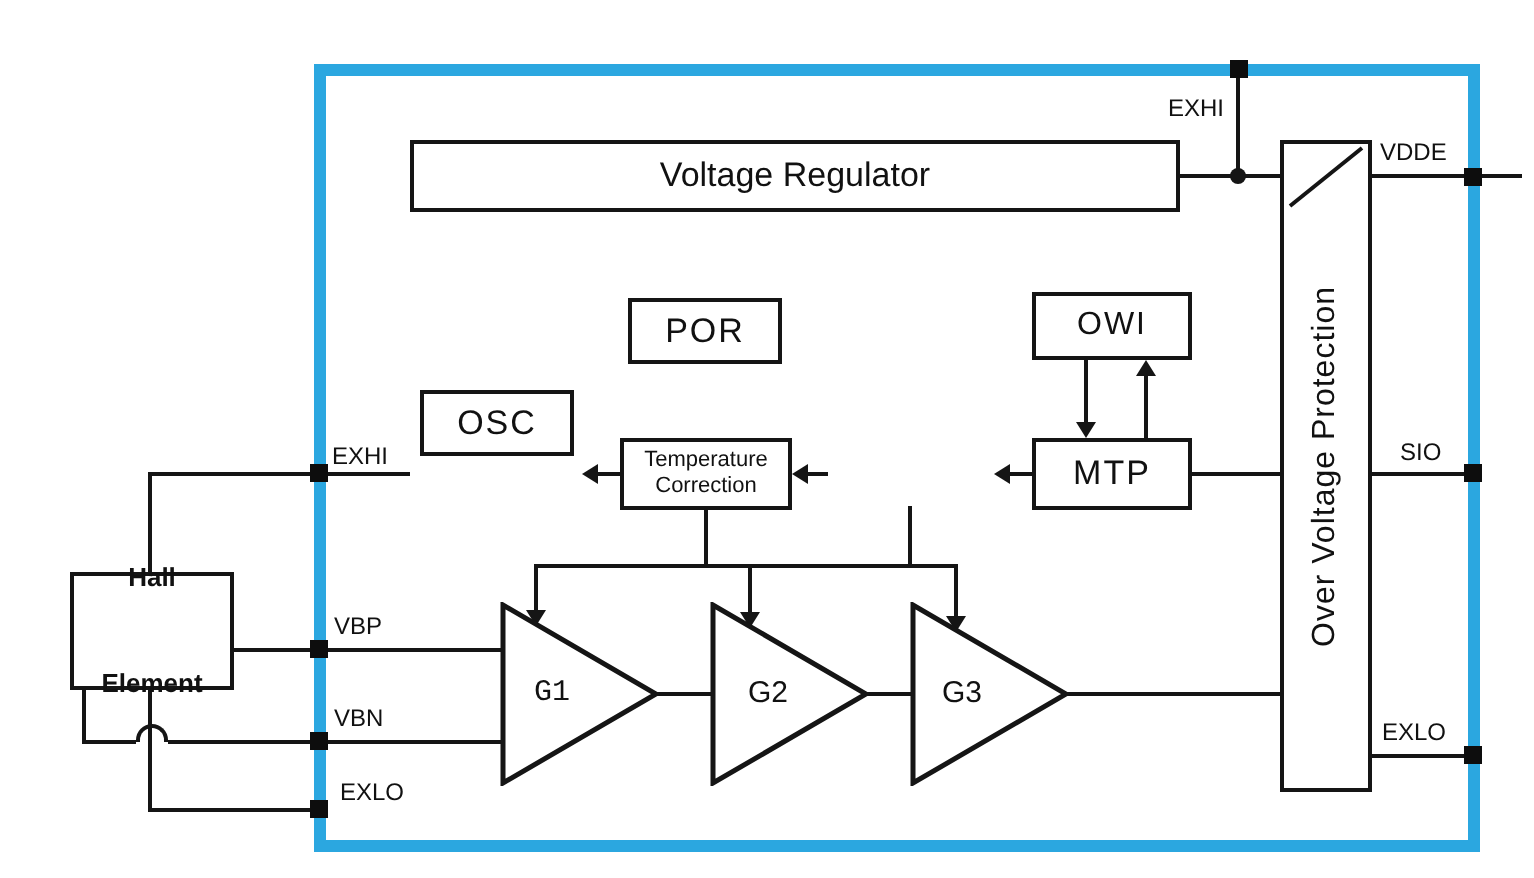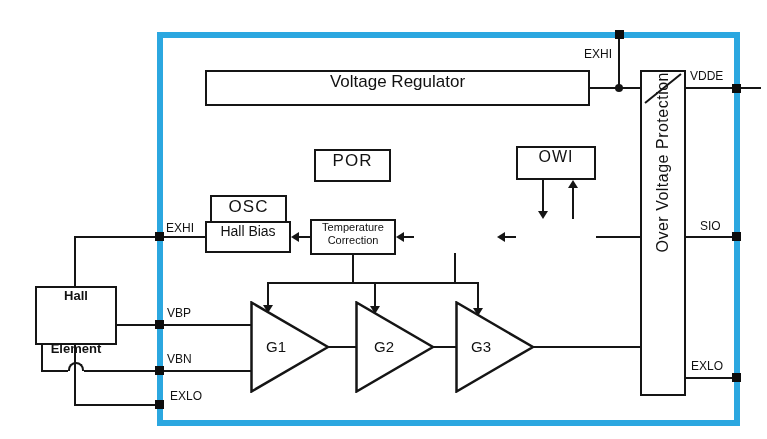--- a/index.html
+++ b/index.html
@@ -3,21 +3,21 @@
 <meta charset="utf-8">
 <style>
   html,body{margin:0;padding:0;background:#ffffff;}
   .canvas{position:relative;width:767px;height:439px;background:#fff;
           font-family:"Liberation Sans", sans-serif;color:#111;overflow:hidden;}
   .chip{position:absolute;box-sizing:border-box;border:6px solid #2BA7E0;background:transparent;}
   .w{position:absolute;background:#151515;}
   .h{height:2px;}
   .v{width:2px;}
   .blk{position:absolute;box-sizing:border-box;border:2px solid #151515;background:#fff;
-       display:flex;flex-direction:column;align-items:center;justify-content:flex-start;
+       display:flex;flex-direction:column;align-items:center;justify-content:center;
        text-align:center;line-height:1.15;}
   .pin{position:absolute;width:9px;height:9px;background:#0d0d0d;}
   .lbl{position:absolute;font-size:12px;color:#111;white-space:nowrap;}
   .arr{position:absolute;width:0;height:0;}
   .a-down{border-left:5px solid transparent;border-right:5px solid transparent;border-top:8px solid #151515;}
   .a-up{border-left:5px solid transparent;border-right:5px solid transparent;border-bottom:8px solid #151515;}
   .a-left{border-top:5px solid transparent;border-bottom:5px solid transparent;border-right:8px solid #151515;}
   .dot{position:absolute;width:8px;height:8px;border-radius:50%;background:#151515;}
   .hop{position:absolute;box-sizing:border-box;width:16px;height:9px;border:2px solid #151515;
        border-bottom:none;border-radius:8px 8px 0 0;background:transparent;}
@@ -89,47 +89,47 @@
   </div>
 
   <div class="blk" style="left:516px;top:146px;width:80px;height:34px;font-size:16px;letter-spacing:1px;">
     <span>OWI</span>
   </div>
 
   <div class="blk" style="left:314px;top:149px;width:77px;height:33px;font-size:17px;letter-spacing:1px;">
     <span>POR</span>
   </div>
 
+  <div class="blk" style="left:516px;top:219px;width:80px;height:36px;font-size:17px;letter-spacing:1px;">
+    <span>MTP</span>
+  </div>
 
 
   <div class="blk" style="left:310px;top:219px;width:86px;height:36px;font-size:11px;">
     <span>Temperature</span>
     <span>Correction</span>
   </div>
 
-  <div class="blk" style="left:205px;top:221px;width:86px;height:32px;font-size:14px;">
-    <span>Hall Bias</span>
-  </div>
 
   <div class="blk" style="left:640px;top:70px;width:46px;height:326px;">
     <span class="vtext">Over Voltage Protection</span>
   </div>
   <svg class="amp" style="left:640px;top:70px;" width="46" height="36" viewBox="0 0 46 36">
     <line x1="5" y1="33" x2="41" y2="4" stroke="#151515" stroke-width="2"></line>
   </svg>
 
   <div class="blk" style="left:35px;top:286px;width:82px;height:59px;font-size:13px;font-weight:bold;line-height:1.3;gap:36px;">
     <span>Hall</span>
     <span>Element</span>
   </div>
 
   <svg class="amp" style="left:250px;top:301px;" width="80" height="92" viewBox="0 0 80 92">
     <polygon points="1.5,1.5 1.5,90.5 78,46" fill="#ffffff" stroke="#151515" stroke-width="2.5"></polygon>
   </svg>
-  <div class="amp-lbl" style="left:254px;top:338px;">G1</div>
+  <div class="amp-lbl" style="left:254px;top:338px;font-family:Liberation Mono, monospace;">G1</div>
 
   <svg class="amp" style="left:355px;top:301px;" width="80" height="92" viewBox="0 0 80 92">
     <polygon points="1.5,1.5 1.5,90.5 78,46" fill="#ffffff" stroke="#151515" stroke-width="2.5"></polygon>
   </svg>
   <div class="amp-lbl" style="left:362px;top:338px;">G2</div>
 
   <svg class="amp" style="left:455px;top:301px;" width="80" height="92" viewBox="0 0 80 92">
     <polygon points="1.5,1.5 1.5,90.5 78,46" fill="#ffffff" stroke="#151515" stroke-width="2.5"></polygon>
   </svg>
   <div class="amp-lbl" style="left:459px;top:338px;">G3</div>

